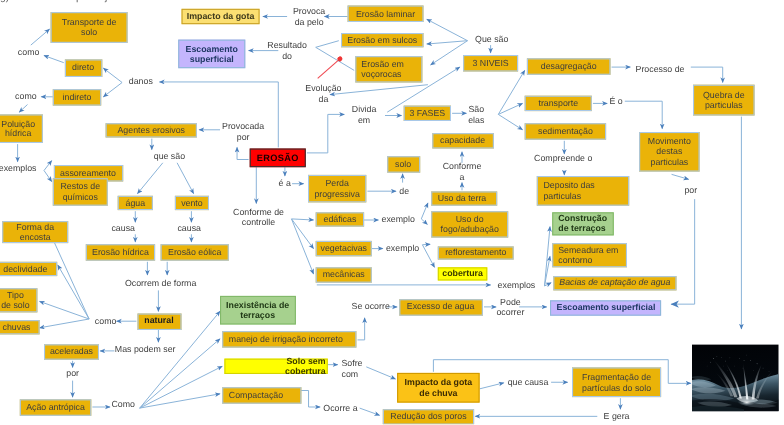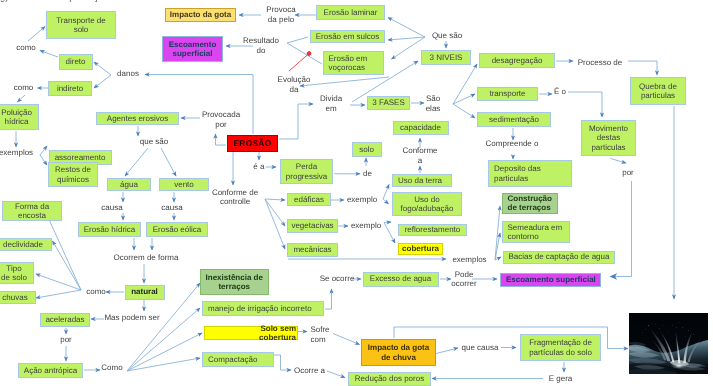--- a/index.html
+++ b/index.html
@@ -1,24 +1,24 @@
 <!DOCTYPE html>
 <html><head>
 <meta charset="utf-8">
 <style>
   html,body{margin:0;padding:0;background:#fff;}
   *{-webkit-font-smoothing:antialiased;text-rendering:geometricPrecision;}
   #stage{position:relative;width:713px;height:386px;background:#fff;overflow:hidden;
     font-family:"Liberation Sans",sans-serif;}
   .node{position:absolute;box-sizing:border-box;display:flex;align-items:center;justify-content:center;
-    text-align:center;border:1px solid #a8c8e8;background:#bef264;color:#3d3d3d;
+    text-align:center;border:1px solid #a8c8e8;background:#eab308;color:#3d3d3d;
     font-size:8px;line-height:1.15;padding:0 1px;white-space:pre-line;}
   .node.plain-bold{font-weight:bold;color:#1f1f1f;}
   .node.gold{background:#fbdf72;border-color:#c9a227;color:#3f3a1b;font-weight:bold;}
-  .node.blue{background:#d946ef;border-color:#8fb8da;color:#1f3864;font-weight:bold;}
+  .node.blue{background:#c4b5fd;border-color:#8fb8da;color:#1f3864;font-weight:bold;}
   .node.red{background:#ff0000;border-color:#333;color:#170000;font-weight:bold;font-size:8.4px;letter-spacing:.3px;}
   .node.yellow{background:#ffff00;border-color:#d4d400;color:#3b3b00;font-weight:bold;}
   .node.green{background:#a6d18e;border-color:#82b96a;color:#213a17;font-weight:bold;}
   .node.orange{background:#fbc216;border-color:#d19a00;color:#3d2c04;font-weight:bold;}
   .lbl{position:absolute;color:#404040;font-size:8px;line-height:1.2;text-align:center;
     white-space:pre-line;transform:translate(-50%,-50%);}
   svg#edges{position:absolute;left:0;top:0;width:713px;height:386px;pointer-events:none;}
   #photo{position:absolute;overflow:hidden;line-height:0;}
   #topclip{position:absolute;left:0;top:-8px;width:713px;height:11px;overflow:hidden;
     color:#5e5e5e;font-size:9.5px;white-space:pre;letter-spacing:0;}
@@ -153,22 +153,22 @@
 químicos</div>
       <div class="node plain" style="left: 2px; top: 201px; width: 60px; height: 20px;">Forma da
 encosta</div>
       <div class="node plain" style="left: -6px; top: 238px; width: 58px; height: 13px;">declividade</div>
       <div class="node plain" style="left: -6px; top: 262px; width: 40px; height: 22px;">Tipo
 de solo</div>
       <div class="node plain" style="left: -6px; top: 291px; width: 42px; height: 13px;">chuvas</div>
       <div class="node plain" style="left: 40px; top: 313px; width: 50px; height: 14px;">aceleradas</div>
       <div class="node plain" style="left: 18px; top: 363px; width: 65px; height: 15px;">Ação antrópica</div>
       <div class="node plain" style="left: 96px; top: 112px; width: 83px; height: 13px;">Agentes erosivos</div>
-      <div class="node plain" style="left: 107px; top: 178px; width: 44px; height: 13px;">água</div>
-      <div class="node plain" style="left: 159px; top: 178px; width: 50px; height: 13px;">vento</div>
+      <div class="node plain" style="left: 107px; top: 178px; width: 32px; height: 13px;">água</div>
+      <div class="node plain" style="left: 159px; top: 178px; width: 31px; height: 13px;">vento</div>
       <div class="node plain" style="left: 78px; top: 222px; width: 63px; height: 15px;">Erosão hídrica</div>
       <div class="node plain" style="left: 146px; top: 222px; width: 62px; height: 15px;">Erosão eólica</div>
       <div class="node plain-bold" style="left: 124.5px; top: 284.5px; width: 40px; height: 15px;">natural</div>
       <div class="node gold" style="left: 165px; top: 8px; width: 71px; height: 14px;">Impacto da gota</div>
       <div class="node blue" style="left: 162px; top: 36px; width: 61px; height: 26px;">Escoamento
 superficial</div>
       <div class="node plain" style="left: 316px; top: 5px; width: 69px; height: 15px;">Erosão laminar</div>
       <div class="node plain" style="left: 310px; top: 30px; width: 75px; height: 13px;">Erosão em sulcos</div>
       <div class="node plain" style="left: 322.5px; top: 51px; width: 61px; height: 24px; justify-content: flex-start; text-align: left; padding-left: 5px;">Erosão em
 voçorocas</div>
@@ -194,21 +194,21 @@
 particulas</div>
       <div class="node plain" style="left: 392px; top: 174px; width: 60px; height: 13px; justify-content: flex-start; text-align: left; padding-left: 5px;">Uso   da terra</div>
       <div class="node plain" style="left: 392px; top: 192px; width: 70px; height: 23.5px;">Uso do
 fogo/adubação</div>
       <div class="node plain" style="left: 398px; top: 224px; width: 69px; height: 12px;">reflorestamento</div>
       <div class="node yellow" style="left: 398px; top: 242.5px; width: 45px; height: 12.5px;">cobertura</div>
       <div class="node green" style="left: 501.5px; top: 192.5px; width: 56px; height: 21.5px; justify-content: flex-start; text-align: left; padding-left: 5px;">Construção
 de terraços</div>
       <div class="node plain" style="left: 501.5px; top: 221px; width: 68px; height: 21.5px; justify-content: flex-start; text-align: left; padding-left: 5px;">Semeadura em
 contorno</div>
-      <div class="node plain" style="left: 502.5px; top: 250.5px; width: 112px; height: 13px; justify-content: flex-start; text-align: center; padding-left: 5px;">Bacias de captação de agua</div>
+      <div class="node plain" style="left: 502.5px; top: 250.5px; width: 112px; height: 13px; justify-content: flex-start; text-align: center; padding-left: 5px; font-style: italic;">Bacias de captação de agua</div>
       <div class="node green" style="left: 199.5px; top: 269px; width: 69.5px; height: 26px;">Inexistência de
 terraços</div>
       <div class="node plain" style="left: 202px; top: 301px; width: 122px; height: 15px; justify-content: flex-start; text-align: left; padding-left: 5px;">manejo  de irrigação incorreto</div>
       <div class="node yellow" style="left: 204px; top: 326px; width: 94px; height: 14px; justify-content: flex-start; text-align: right; padding-left: 17px;">Solo sem cobertura</div>
       <div class="node plain" style="left: 202px; top: 352px; width: 72px; height: 15px; justify-content: flex-start; text-align: left; padding-left: 5px;">Compactação</div>
       <div class="node plain" style="left: 362.5px; top: 271.5px; width: 76px; height: 15px;">Excesso  de agua</div>
       <div class="node blue" style="left: 500px; top: 272.5px; width: 101px; height: 14px; justify-content: flex-start; text-align: left; padding-left: 5px;">Escoamento superficial</div>
       <div class="node orange" style="left: 361px; top: 339px; width: 75px; height: 27px;">Impacto da gota
 de chuva</div>
       <div class="node plain" style="left: 348px; top: 372px; width: 83px; height: 14px;">Redução dos poros</div>

